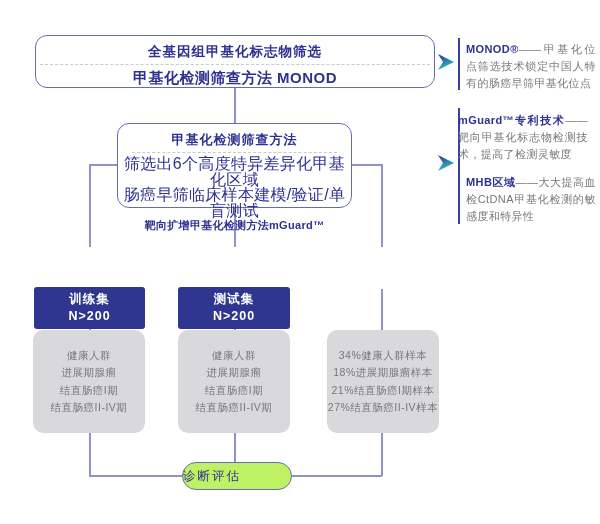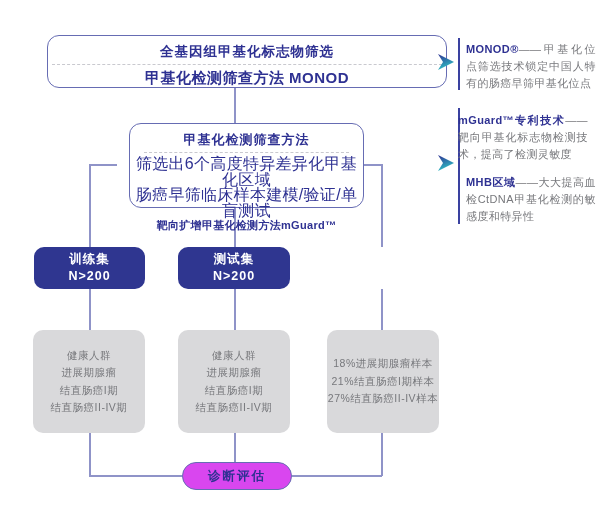--- a/index.html
+++ b/index.html
@@ -3,41 +3,41 @@
 <meta charset="utf-8">
 <style>
   html,body{margin:0;padding:0;background:#fff;}
   .canvas{
     position:relative;width:600px;height:524px;background:#ffffff;overflow:hidden;
     font-family:"Liberation Sans","DejaVu Sans",sans-serif;
   }
   .line{position:absolute;background:#8f93c8;}
   .outline-box{
     position:absolute;background:#fff;border:1.5px solid #666cb3;border-radius:12px;
-    box-sizing:border-box;text-align:center;color:#2e3192;margin-left:12px;
+    box-sizing:border-box;text-align:center;color:#2e3192;
   }
   .box-title{font-weight:bold;font-size:13.5px;letter-spacing:1px;}
   .box-sub{font-weight:bold;font-size:15px;letter-spacing:0.5px;}
   .dashed{border-top:1px dashed #c9c9cf;height:0;}
   .box2 .ln{font-size:16px;line-height:15.5px;letter-spacing:0.3px;}
   .box2 .ln.bold{font-weight:bold;font-size:11px;}
   .navybox{
-    position:absolute;background:#2f3690;border-radius:10px;color:#ffffff;
+    position:absolute;background:#2f3690;border-radius:3px;color:#ffffff;
     display:flex;flex-direction:column;align-items:center;justify-content:center;
-    font-weight:bold;font-size:12.5px;line-height:17px;letter-spacing:1px;
+    font-weight:bold;font-size:12.5px;line-height:17px;letter-spacing:1px;margin-top:40px;
   }
   .graybox{
     position:absolute;background:#d9d9db;border-radius:10px;color:#77787c;
     display:flex;flex-direction:column;align-items:center;justify-content:center;
     font-size:10.5px;line-height:17.5px;letter-spacing:0.5px;
   }
   .pill{
-    position:absolute;background:#d946ef;border:1.5px solid #666cb3;border-radius:14px;
-    display:flex;align-items:center;justify-content:center;
-    color:#2e3192;font-weight:bold;font-size:12.5px;letter-spacing:2px;box-sizing:border-box;
+    position:absolute;background:#bef264;border:1.5px solid #666cb3;border-radius:14px;
+    display:flex;align-items:center;justify-content:flex-start;
+    color:#2e3192;font-weight:normal;font-size:12.5px;letter-spacing:2px;box-sizing:border-box;
   }
   .ann-rule{position:absolute;width:1.5px;background:#3a41a0;}
   .ann-text{
     position:absolute;width:130px;font-size:11px;line-height:17px;color:#77787c;
     text-align:justify;letter-spacing:0.4px;
   }
   .ann-text .lead{color:#2e3192;font-weight:bold;}
   .ann-arrow{position:absolute;width:18px;height:18px;}
 </style>
 </head>
@@ -89,20 +89,21 @@
     <div>结直肠癌I期</div>
     <div>结直肠癌II-IV期</div>
   </div>
   <div class="graybox" style="left:178px;top:330px;width:112px;height:103px;">
     <div>健康人群</div>
     <div>进展期腺瘤</div>
     <div>结直肠癌I期</div>
     <div>结直肠癌II-IV期</div>
   </div>
   <div class="graybox" style="left:327px;top:330px;width:112px;height:103px;">
+    <div>34%健康人群样本</div>
     <div>18%进展期腺瘤样本</div>
     <div>21%结直肠癌I期样本</div>
     <div>27%结直肠癌II-IV样本</div>
   </div>
 
   <div class="pill" style="left:182px;top:462px;width:110px;height:28px;">
     <span>诊断评估</span>
   </div>
 
   <svg class="ann-arrow" style="left:437px;top:53px;" viewBox="0 0 18 18">

